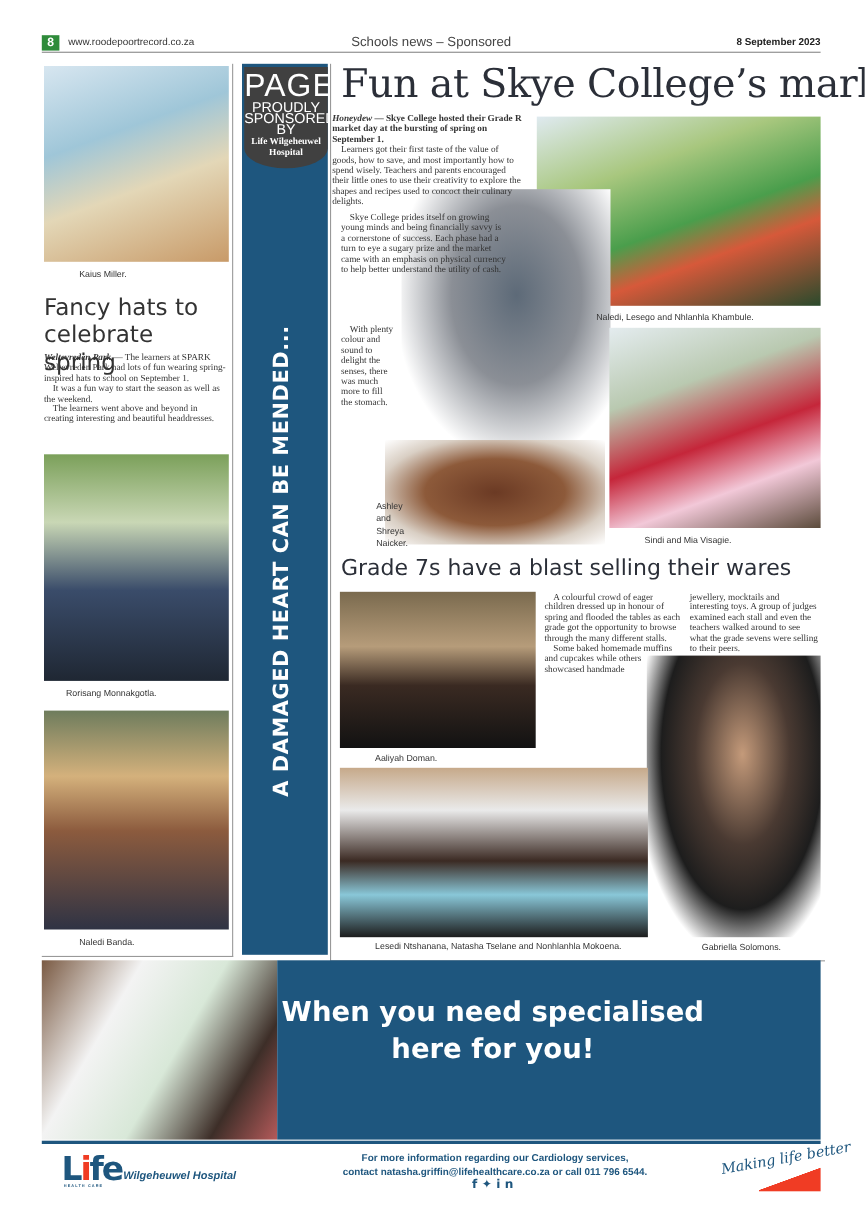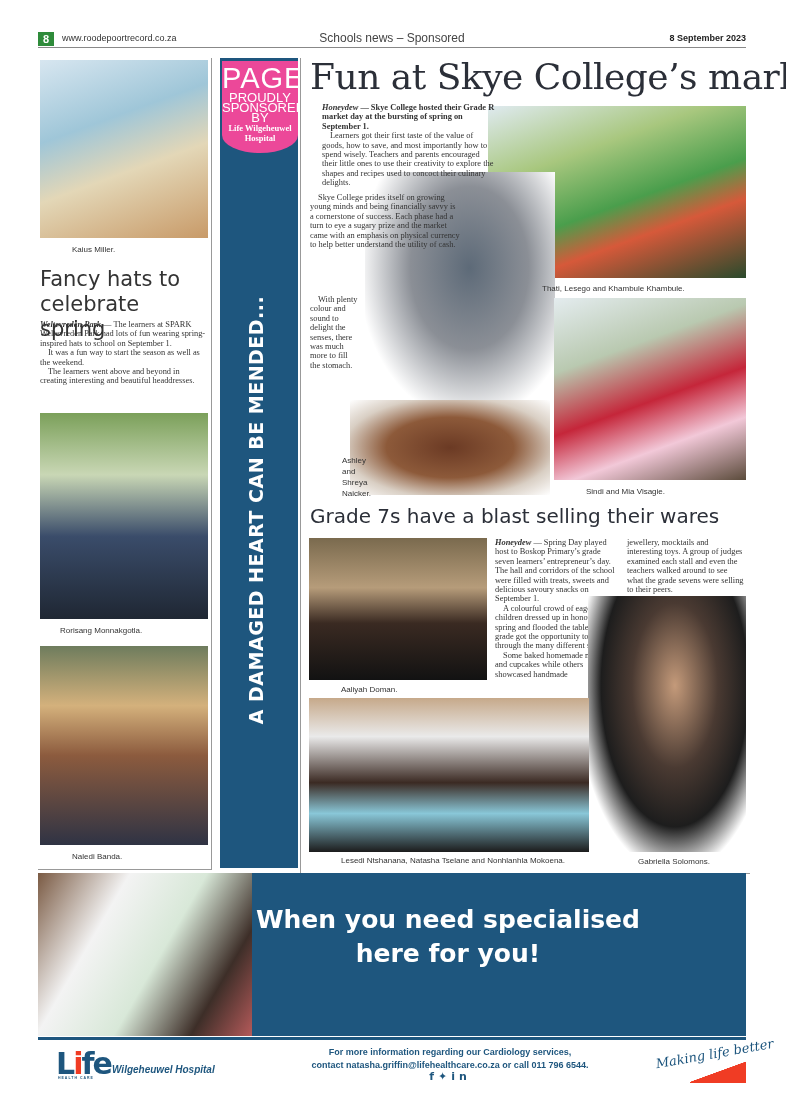--- a/index.html
+++ b/index.html
@@ -23,21 +23,21 @@
   .ph-hat2 { background: linear-gradient(180deg,#6e7c5d 0%,#d4b17c 30%,#8c5b3e 55%,#2f3344 100%); }
   .caption { font: 8px "Liberation Sans", sans-serif; color: #333; padding-left: 32px; }
   .h2-sans { font: 21px "DejaVu Sans", sans-serif; color: #333; line-height: 25px; }
   .body-text { font: 8.4px "Liberation Serif", serif; color: #333; line-height: 9.4px; }
   .body-text p { text-indent: 8px; }
   .body-text p.first { text-indent: 0; }
   .lead-place { font-style: italic; font-weight: bold; }
 
   
   .strip { left: 220px; top: 58px; width: 78px; height: 810px; background: #1e567e; }
-  .badge { left: 222px; top: 61px; width: 76px; height: 92px; background: #ec4899; border-radius: 0 0 38px 38px / 0 0 18px 18px; text-align: center; color: #fff; font-family: "Liberation Sans", sans-serif; }
+  .badge { left: 222px; top: 61px; width: 76px; height: 92px; background: #404040; border-radius: 0 0 38px 38px / 0 0 18px 18px; text-align: center; color: #fff; font-family: "Liberation Sans", sans-serif; }
   .badge-page { font-size: 29px; line-height: 30px; letter-spacing: 1px; margin-top: 2px; }
   .badge-line { font-size: 13px; line-height: 10px; }
   .badge-bold { font-size: 8.5px; line-height: 10px; font-weight: bold; font-family: Liberation Serif, serif; }
   .vert { left: 224px; top: 210px; width: 64px; height: 600px; }
   .vert span { position: absolute; left: 50%; top: 50%; transform: translate(-50%,-50%) rotate(-90deg); white-space: nowrap; color: #fff; font: bold 19px "DejaVu Sans", sans-serif; letter-spacing: 0.5px; }
 
   
   .main { left: 300px; top: 58px; width: 450px; height: 816px; border-left: 1px solid #999; border-bottom: 1px solid #999; }
   .h1 { left: 310px; top: 56px; font: 36px "DejaVu Serif", serif; color: #2b2f38; letter-spacing: -0.5px; white-space: nowrap; }
   .lead-bold { font-weight: bold; }
@@ -103,41 +103,40 @@
   <span>A DAMAGED HEART CAN BE MENDED...</span>
 </div>
 
 <div class="abs main"></div>
 <div class="abs h1">Fun at Skye College’s market</div>
 
 <div class="abs photo ph-market1" style="left:488px;top:106px;width:258px;height:172px;"></div>
 <div class="abs photo ph-man" style="left:365px;top:172px;width:190px;height:240px;background-color:transparent;"></div>
 <div class="abs photo ph-muffins" style="left:350px;top:400px;width:200px;height:95px;"></div>
 
-<div class="abs body-text" style="left:322px;top:103px;width:175px;">
+<div class="abs body-text" style="left:302px;top:103px;width:175px;">
   <p class="first lead-bold"><span class="lead-place">Honeydew</span><span> — Skye College hosted their Grade R market day at the bursting of spring on September 1.</span></p>
   <p>Learners got their first taste of the value of goods, how to save, and most importantly how to spend wisely. Teachers and parents encouraged their little ones to use their creativity to explore the shapes and recipes used to concoct their culinary delights.</p>
 </div>
 <div class="abs body-text" style="left:310px;top:193px;width:150px;">
   <p>Skye College prides itself on growing young minds and being financially savvy is a cornerstone of success. Each phase had a turn to eye a sugary prize and the market came with an emphasis on physical currency to help better understand the utility of cash.</p>
 </div>
 <div class="abs body-text" style="left:310px;top:295px;width:48px;">
   <p>With plenty colour and sound to delight the senses, there was much more to fill the stomach.</p>
 </div>
 
-<div class="abs caption" style="left:510px;top:284px;">Thati, Lesego and Khambule Khambule.</div>
+<div class="abs caption" style="left:510px;top:284px;">Naledi, Lesego and Nhlanhla Khambule.</div>
 <div class="abs caption" style="left:310px;top:455px;width:40px;line-height:11px;">Ashley and Shreya Naicker.</div>
 <div class="abs photo ph-sindi" style="left:554px;top:298px;width:192px;height:182px;"></div>
 <div class="abs caption" style="left:554px;top:487px;">Sindi and Mia Visagie.</div>
 
 <div class="abs h2g">Grade 7s have a blast selling their wares</div>
 <div class="abs photo ph-aaliyah" style="left:309px;top:538px;width:178px;height:142px;"></div>
 <div class="abs caption" style="left:309px;top:685px;">Aaliyah Doman.</div>
 <div class="abs body-text" style="left:495px;top:538px;width:124px;">
-  <p class="first"><span class="lead-place">Honeydew</span><span> — Spring Day played host to Boskop Primary’s grade seven learners’ entrepreneur’s day. The hall and corridors of the school were filled with treats, sweets and delicious savoury snacks on September 1.</span></p>
   <p>A colourful crowd of eager children dressed up in honour of spring and flooded the tables as each grade got the opportunity to browse through the many different stalls.</p>
   <p>Some baked homemade muffins and cupcakes while others showcased handmade</p>
 </div>
 <div class="abs body-text" style="left:627px;top:538px;width:118px;">
   <p class="first">jewellery, mocktails and interesting toys. A group of judges examined each stall and even the teachers walked around to see what the grade sevens were selling to their peers.</p>
 </div>
 <div class="abs photo ph-gab" style="left:588px;top:596px;width:158px;height:256px;background-color:transparent;"></div>
 <div class="abs photo ph-trio" style="left:309px;top:698px;width:280px;height:154px;"></div>
 <div class="abs caption" style="left:309px;top:856px;">Lesedi Ntshanana, Natasha Tselane and Nonhlanhla Mokoena.</div>
 <div class="abs caption" style="left:606px;top:857px;">Gabriella Solomons.</div>

